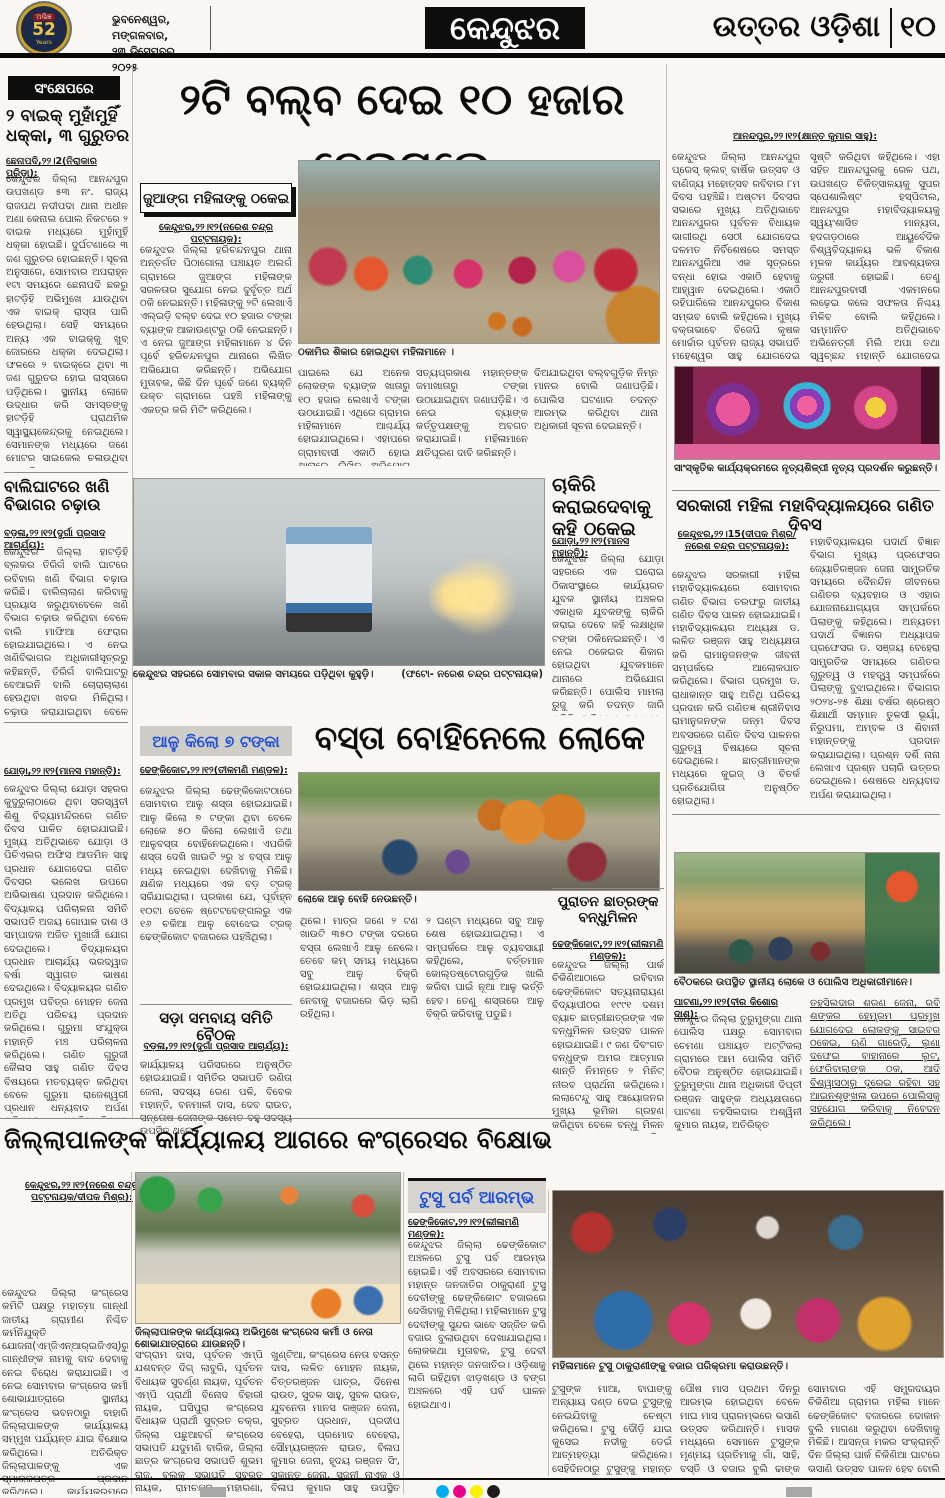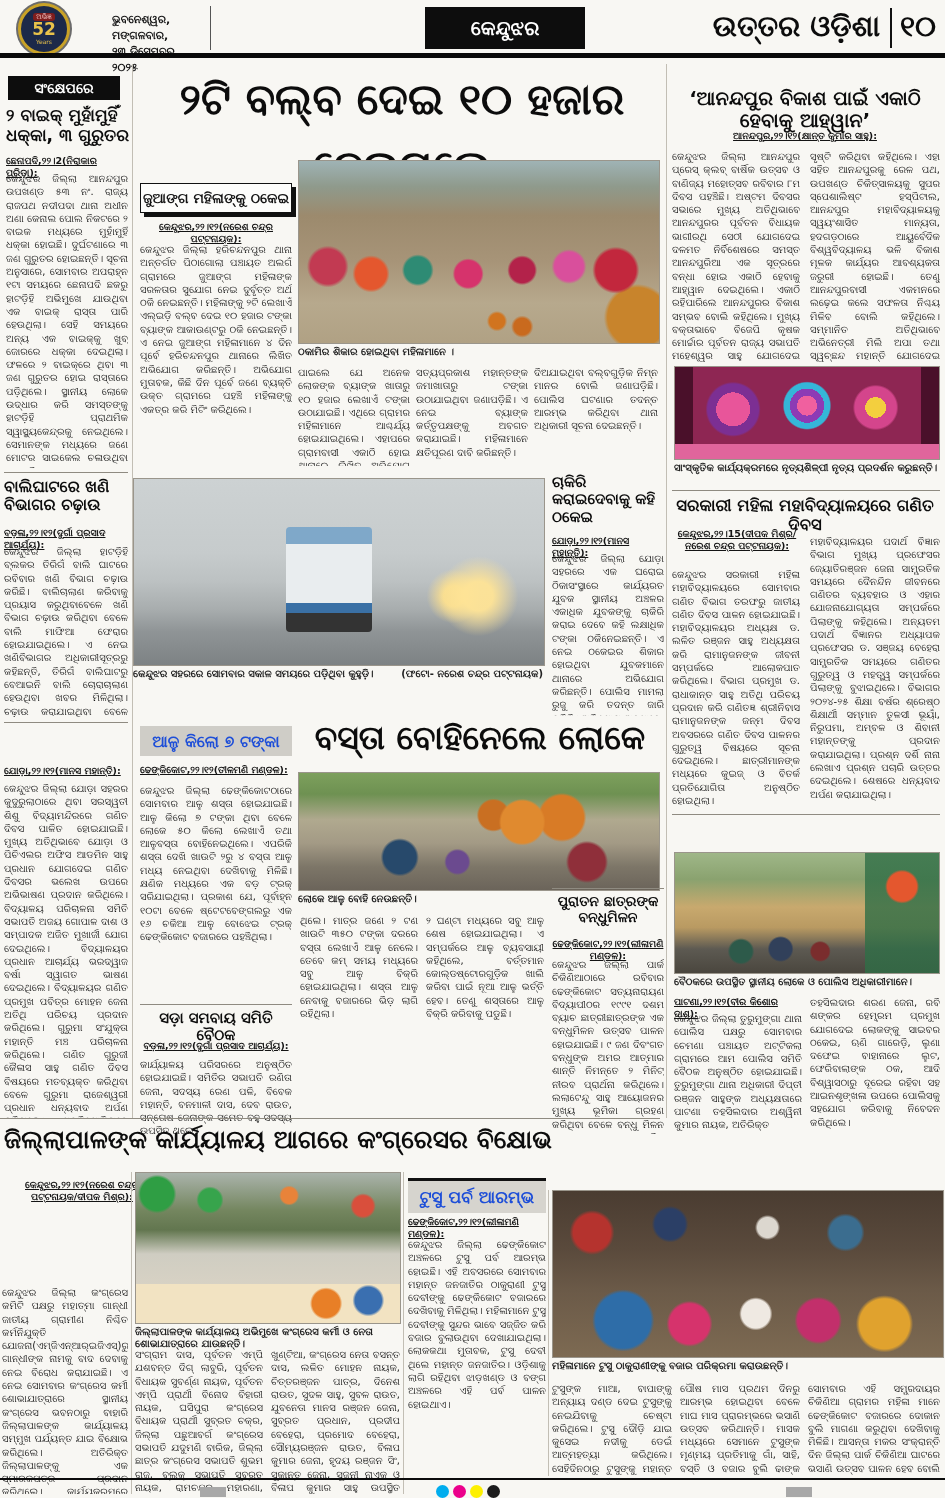--- a/index.html
+++ b/index.html
@@ -96,21 +96,21 @@
       <span class="logo-lbl">ଅଭିଜ୍ଞ</span>
       <span class="logo-years">52</span>
       <span class="logo-sub">Years</span>
     </div>
   </div>
   <div class="abs" style="left:112px;top:12px;width:95px;font-size:11px;font-weight:bold;line-height:1.45;">
     <div>ଭୁବନେଶ୍ୱର, ମଙ୍ଗଳବାର,</div>
     <div>୨୩ ଡିସେମ୍ବର, ୨୦୨୫</div>
   </div>
   <div class="abs" style="left:210px;top:6px;width:1px;height:44px;background:#555;"></div>
-  <div class="abs blackbox" style="left:425px;top:7px;width:160px;height:42px;font-size:20px;">କେନ୍ଦୁଝର</div>
+  <div class="abs blackbox" style="left:425px;top:7px;width:160px;height:42px;font-size:32px;">କେନ୍ଦୁଝର</div>
   <div class="abs head" style="left:695px;top:10px;width:185px;font-size:29px;text-align:right;">ଉତ୍ତର ଓଡ଼ିଶା</div>
   <div class="abs" style="left:890px;top:8px;width:2px;height:40px;background:#111;"></div>
   <div class="abs head" style="left:900px;top:10px;font-size:29px;">୧୦</div>
   <div class="abs" style="left:0;top:53px;width:945px;height:5px;background:#0a0a0a;"></div>
 
   <div class="abs blackbox" style="left:8px;top:76px;width:112px;height:24px;font-size:14px;">ସଂକ୍ଷେପରେ</div>
   <div class="abs head" style="left:6px;top:106px;width:124px;font-size:17px;">୨ ବାଇକ୍ ମୁହାଁମୁହିଁ ଧକ୍କା, ୩ ଗୁରୁତର</div>
   <div class="abs dl" style="left:6px;top:155px;width:124px;">ଛେନାପଦି,୨୨।2(ନିରାକାର ପରିଡ଼ା):</div>
   <div class="abs body-txt" style="left:6px;top:172px;width:122px;height:296px;">କେନ୍ଦୁଝର ଜିଲ୍ଲା ଆନନ୍ଦପୁର ଉପଖଣ୍ଡ ୫୩ ନଂ. ରାଜ୍ୟ ରାଜପଥ ନଦୀପଦା ଥାନା ଅଧୀନ ଅଣା କେନାଲ ପୋଲ ନିକଟରେ ୨ ବାଇକ ମଧ୍ୟରେ ମୁହାଁମୁହିଁ ଧକ୍କା ହୋଇଛି। ଦୁର୍ଘଟଣାରେ ୩ ଜଣ ଗୁରୁତର ହୋଇଛନ୍ତି। ସୂଚନା ଅନୁସାରେ, ସୋମବାର ଅପରାହ୍ନ ୧ଟା ସମୟରେ ଛେନାପଦି ଛକରୁ ହାଟଡ଼ିହି ଅଭିମୁଖେ ଯାଉଥିବା ଏକ ବାଇକ୍ ରାସ୍ତା ପାରି ହେଉଥିଲା। ସେହି ସମୟରେ ଅନ୍ୟ ଏକ ବାଇକ୍‌କୁ ଖୁବ୍ ଜୋରରେ ଧକ୍କା ଦେଇଥିଲା। ଫଳରେ ୨ ବାଇକ୍‌ରେ ଥିବା ୩ ଜଣ ଗୁରୁତର ହୋଇ ରାସ୍ତାରେ ପଡ଼ିଥିଲେ। ସ୍ଥାନୀୟ ଲୋକେ ଉଦ୍ଧାର କରି ସମସ୍ତଙ୍କୁ ହାଟଡ଼ିହି ପ୍ରାଥମିକ ସ୍ୱାସ୍ଥ୍ୟକେନ୍ଦ୍ରକୁ ନେଇଥିଲେ। ସେମାନଙ୍କ ମଧ୍ୟରେ ଜଣେ ମୋଟର ସାଇକେଲ ଚଳାଉଥିବା ବ୍ୟକ୍ତିଙ୍କ ଅବସ୍ଥା ଗୁରୁତର ଥିବା ଜଣାପଡ଼ିଛି।</div>
 
@@ -129,34 +129,33 @@
   <div class="abs kickerbox" style="left:140px;top:183px;width:150px;height:28px;font-size:14px;">ଜୁଆଙ୍ଗ ମହିଳାଙ୍କୁ ଠକେଇ</div>
   <div class="abs dl ctr" style="left:140px;top:221px;width:152px;">କେନ୍ଦୁଝର,୨୨।୧୨(ନରେଶ ଚନ୍ଦ୍ର ପଟ୍ଟନାୟକ):</div>
   <div class="abs body-txt" style="left:140px;top:243px;width:152px;height:222px;">କେନ୍ଦୁଝର ଜିଲ୍ଲା ହରିଚନ୍ଦନପୁର ଥାନା ଅନ୍ତର୍ଗତ ପିଠାଗୋଲା ପଞ୍ଚାୟତ ଅଲଗଁ ଗ୍ରାମରେ ଜୁଆଙ୍ଗ ମହିଳାଙ୍କ ସରଳତାର ସୁଯୋଗ ନେଇ ଦୁର୍ବୃତ୍ତ ଅର୍ଥ ଠକି ନେଇଛନ୍ତି। ମହିଳାଙ୍କୁ ୨ଟି ଲେଖାଏଁ ଏଲ୍‌ଇଡ଼ି ବଲ୍‌ବ ଦେଇ ୧୦ ହଜାର ଟଙ୍କା ବ୍ୟାଙ୍କ ଆକାଉଣ୍ଟରୁ ଠକି ନେଇଛନ୍ତି। ଏ ନେଇ ଜୁଆଙ୍ଗ ମହିଳାମାନେ ୪ ଦିନ ପୂର୍ବେ ହରିଚନ୍ଦନପୁର ଥାନାରେ ଲିଖିତ ଅଭିଯୋଗ କରିଛନ୍ତି। ଅଭିଯୋଗ ମୁତାବକ, କିଛି ଦିନ ପୂର୍ବେ ଜଣେ ବ୍ୟକ୍ତି ଉକ୍ତ ଗ୍ରାମରେ ପହଞ୍ଚି ମହିଳାଙ୍କୁ ଏକତ୍ର କରି ମିଟିଂ କରିଥିଲେ।</div>
   <div class="abs photo" id="ph-women" style="left:298px;top:160px;width:360px;height:182px;"></div>
   <div class="abs cap" style="left:298px;top:346px;width:360px;">ଠକାମିର ଶିକାର ହୋଇଥିବା ମହିଳାମାନେ ।</div>
   <div class="abs body-txt" style="left:298px;top:366px;width:112px;height:100px;">ପାଇଲେ ଯେ ଅନେକ ଲୋକଙ୍କ ବ୍ୟାଙ୍କ ଖାତାରୁ ୧୦ ହଜାର ଲେଖାଏଁ ଟଙ୍କା ଉଠାଯାଇଛି। ଏଥିରେ ଗ୍ରାମର ମହିଳାମାନେ ଆଶ୍ଚର୍ଯ୍ୟ ହୋଇଯାଇଥିଲେ। ଏହାପରେ ଗ୍ରାମବାସୀ ଏକାଠି ହୋଇ ଥାନାରେ ଲିଖିତ ଅଭିଯୋଗ କରିବାକୁ ନିଷ୍ପତ୍ତି ନେଇଥିଲେ।</div>
   <div class="abs body-txt" style="left:416px;top:366px;width:112px;height:100px;">ସତ୍ୟପ୍ରକାଶ ମହାନ୍ତଙ୍କ ଜମାଖାତାରୁ ଟଙ୍କା ଉଠାଯାଇଥିବା ଜଣାପଡ଼ିଛି। ଏ ନେଇ ବ୍ୟାଙ୍କ କର୍ତ୍ତୃପକ୍ଷଙ୍କୁ ଅବଗତ କରାଯାଇଛି। ମହିଳାମାନେ କ୍ଷତିପୂରଣ ଦାବି କରିଛନ୍ତି।</div>
   <div class="abs body-txt" style="left:534px;top:366px;width:124px;height:100px;">ଦିଅଯାଇଥିବା ବଲ୍‌ବଗୁଡ଼ିକ ନିମ୍ନ ମାନର ବୋଲି ଜଣାପଡ଼ିଛି। ପୋଲିସ ଘଟଣାର ତଦନ୍ତ ଆରମ୍ଭ କରିଥିବା ଥାନା ଅଧିକାରୀ ସୂଚନା ଦେଇଛନ୍ତି।</div>
 
   <div class="abs vrule" style="left:666px;top:64px;height:1054px;"></div>
-  <div class="abs head ctr" style="left:670px;top:88px;width:270px;font-size:19.5px;">‘ଆନନ୍ଦପୁର ବିକାଶ ପାଇଁ ଏକାଠି ହେବାକୁ ଆହ୍ୱାନ’</div>
   <div class="abs dl ctr" style="left:672px;top:130px;width:266px;">ଆନନ୍ଦପୁର,୨୨।୧୨(କ୍ଷାନ୍ତ କୁମାର ସାହୁ):</div>
   <div class="abs body-txt" style="left:672px;top:150px;width:128px;height:212px;">କେନ୍ଦୁଝର ଜିଲ୍ଲା ଆନନ୍ଦପୁର ପ୍ରେସ୍ କ୍ଲବ୍ ବାର୍ଷିକ ଉତ୍ସବ ଓ ବାଣିଜ୍ୟ ମହୋତ୍ସବ ରବିବାର ୮ମ ଦିବସ ପହଞ୍ଚିଛି। ଅଷ୍ଟମ ଦିବସର ସଭାରେ ମୁଖ୍ୟ ଅତିଥିଭାବେ ଆନନ୍ଦପୁରର ପୂର୍ବତନ ବିଧାୟକ ଭାଗୀରଥି ସେଠୀ ଯୋଗଦେଇ ଦଳମତ ନିର୍ବିଶେଷରେ ସମସ୍ତ ଆନନ୍ଦପୁରିଆ ଏକ ସୂତ୍ରରେ ବନ୍ଧା ହୋଇ ଏକାଠି ହେବାକୁ ଆହ୍ୱାନ ଦେଇଥିଲେ। ଏକାଠି ରହିପାରିଲେ ଆନନ୍ଦପୁରର ବିକାଶ ସମ୍ଭବ ବୋଲି କହିଥିଲେ। ମୁଖ୍ୟ ବକ୍ତାଭାବେ ବିଜେପି କୃଷକ ମୋର୍ଚ୍ଚାର ପୂର୍ବତନ ରାଜ୍ୟ ସଭାପତି ମହେଶ୍ୱର ସାହୁ ଯୋଗଦେଇ ପ୍ରେସ୍ କ୍ଲବ୍ ଦ୍ୱାରା ଆୟୋଜିତ ବାଣିଜ୍ୟ ମହୋତ୍ସବ ଆନନ୍ଦପୁର ମହୋତ୍ସବର ଭ୍ରମ</div>
   <div class="abs body-txt" style="left:810px;top:150px;width:130px;height:212px;">ସୃଷ୍ଟି କରିଥିବା କହିଥିଲେ। ଏହା ସହିତ ଆନନ୍ଦପୁରକୁ ରେଳ ପଥ, ଉପଖଣ୍ଡ ଚିକିତ୍ସାଳୟକୁ ସୁପର ସ୍ପେଶାଲିଷ୍ଟ ହସ୍ପିଟାଲ, ଆନନ୍ଦପୁର ମହାବିଦ୍ୟାଳୟକୁ ସ୍ୱୟଂଶାସିତ ମାନ୍ୟତା, ହଦଗଡ଼ଠାରେ ଆୟୁର୍ବେଦିକ ବିଶ୍ୱବିଦ୍ୟାଳୟ ଭଳି ବିକାଶ ମୂଳକ କାର୍ଯ୍ୟର ଆବଶ୍ୟକତା ଜରୁରୀ ହୋଇଛି। ତେଣୁ ଆନନ୍ଦପୁରବାସୀ ଏକମନରେ ଲଢ଼େଇ କଲେ ସଫଳତା ନିଶ୍ଚୟ ମିଳିବ ବୋଲି କହିଥିଲେ। ସମ୍ମାନିତ ଅତିଥିଭାବେ ଅଭିନେତ୍ରୀ ମିଲି ଅପା ତଥା ସ୍ୱଚ୍ଛନ୍ଦ ମହାନ୍ତି ଯୋଗଦେଇ ଦର୍ଶକଙ୍କ ଭିତର ମାହୋଲକୁ ନେଇ ଉଚ୍ଛ୍ୱସିତ ହେବା ସହିତ ଏଭଳି ଏକ କାର୍ଯ୍ୟକ୍ରମ ପାଇଁ ପ୍ରେସ୍ କ୍ଲବ୍‌କୁ ସାଧୁବାଦ ଜଣାଇ କରିଥିଲେ। ଅନୁଷ୍ଠିତ ସାଂସ୍କୃତିକ କାର୍ଯ୍ୟକ୍ରମକୁ ଲୋକେ ରାତି ୯ଟା ପର୍ଯ୍ୟନ୍ତ ବସି ଉପଭୋଗ କରିଥିଲେ।</div>
   <div class="abs photo" id="ph-stage" style="left:674px;top:366px;width:264px;height:92px;"></div>
   <div class="abs cap" style="left:674px;top:462px;width:264px;">ସାଂସ୍କୃତିକ କାର୍ଯ୍ୟକ୍ରମରେ ନୃତ୍ୟଶିଳ୍ପୀ ନୃତ୍ୟ ପ୍ରଦର୍ଶନ କରୁଛନ୍ତି।</div>
 
   <div class="abs photo" id="ph-fog" style="left:133px;top:478px;width:410px;height:186px;">
     <div class="ph-bus"></div>
   </div>
   <div class="abs cap" style="left:133px;top:668px;width:280px;">କେନ୍ଦୁଝର ସହରରେ ସୋମବାର ସକାଳ ସମୟରେ ପଡ଼ିଥିବା କୁହୁଡ଼ି।</div>
   <div class="abs cap" style="left:395px;top:668px;width:148px;text-align:right;">(ଫଟୋ- ନରେଶ ଚନ୍ଦ୍ର ପଟ୍ଟନାୟକ)</div>
 
-  <div class="abs head" style="left:552px;top:474px;width:112px;font-size:15px;">ଚାକିରି କରାଇଦେବାକୁ କହି ଠକେଇ</div>
+  <div class="abs head" style="left:552px;top:474px;width:112px;font-size:19px;">ଚାକିରି କରାଇଦେବାକୁ କହି ଠକେଇ</div>
   <div class="abs dl" style="left:552px;top:535px;width:112px;">ଯୋଡ଼ା,୨୨।୧୨(ମାନସ ମହାନ୍ତି):</div>
   <div class="abs body-txt" style="left:552px;top:552px;width:112px;height:164px;">କେନ୍ଦୁଝର ଜିଲ୍ଲା ଯୋଡ଼ା ସହରରେ ଏକ ଘରୋଇ ଠିକାସଂସ୍ଥାରେ କାର୍ଯ୍ୟରତ ଯୁବକ ସ୍ଥାନୀୟ ଅଞ୍ଚଳର ଏକାଧିକ ଯୁବକଙ୍କୁ ଚାକିରି କରାଇ ଦେବେ କହି ଲକ୍ଷାଧିକ ଟଙ୍କା ଠକିନେଇଛନ୍ତି। ଏ ନେଇ ଠକେଇର ଶିକାର ହୋଇଥିବା ଯୁବକମାନେ ଥାନାରେ ଅଭିଯୋଗ କରିଛନ୍ତି। ପୋଲିସ ମାମଲା ରୁଜୁ କରି ତଦନ୍ତ ଜାରି ରଖିଛି। ଅଭିଯୋଗ ଅନୁସାରେ, ଯୋଡ଼ା ଅଞ୍ଚଳର ଯୁବକଙ୍କୁ ଖଣି କମ୍ପାନୀରେ ନିଯୁକ୍ତି ଦେବାକୁ କହି ଟଙ୍କା ନେଇଥିଲେ।</div>
 
   <div class="abs hrule" style="left:672px;top:490px;width:268px;"></div>
   <div class="abs head ctr" style="left:670px;top:497px;width:270px;font-size:16.5px;">ସରକାରୀ ମହିଳା ମହାବିଦ୍ୟାଳୟରେ ଗଣିତ ଦିବସ</div>
   <div class="abs dl ctr" style="left:672px;top:528px;width:130px;">କେନ୍ଦୁଝର,୨୨।15(ଦୀପକ ମିଶ୍ର/ ନରେଶ ଚନ୍ଦ୍ର ପଟ୍ଟନାୟକ):</div>
   <div class="abs body-txt" style="left:672px;top:568px;width:128px;height:246px;">କେନ୍ଦୁଝର ସରକାରୀ ମହିଳା ମହାବିଦ୍ୟାଳୟରେ ସୋମବାର ଗଣିତ ବିଭାଗ ତରଫରୁ ଜାତୀୟ ଗଣିତ ଦିବସ ପାଳନ ହୋଇଯାଇଛି। ମହାବିଦ୍ୟାଳୟର ଅଧ୍ୟକ୍ଷ ଡ. ଲଳିତ ରଞ୍ଜନ ସାହୁ ଅଧ୍ୟକ୍ଷତା କରି ରାମାନୁଜନଙ୍କ ଜୀବନୀ ସମ୍ପର୍କରେ ଆଲୋକପାତ କରିଥିଲେ। ବିଭାଗ ପ୍ରମୁଖ ଡ. ରାଧାକାନ୍ତ ସାହୁ ଅତିଥି ପରିଚୟ ପ୍ରଦାନ କରି ଗଣିତଜ୍ଞ ଶ୍ରୀନିବାସ ରାମାନୁଜନଙ୍କ ଜନ୍ମ ଦିବସ ଅବସରରେ ଗଣିତ ଦିବସ ପାଳନର ଗୁରୁତ୍ୱ ବିଷୟରେ ସୂଚନା ଦେଇଥିଲେ। ଛାତ୍ରୀମାନଙ୍କ ମଧ୍ୟରେ କୁଇଜ୍ ଓ ବିତର୍କ ପ୍ରତିଯୋଗିତା ଅନୁଷ୍ଠିତ ହୋଇଥିଲା।</div>
   <div class="abs body-txt" style="left:810px;top:535px;width:130px;height:279px;">ମହାବିଦ୍ୟାଳୟର ପଦାର୍ଥ ବିଜ୍ଞାନ ବିଭାଗ ମୁଖ୍ୟ ପ୍ରଫେସର ଜ୍ୟୋତିରଞ୍ଜନ ଜେନା ସାମ୍ପ୍ରତିକ ସମୟରେ ଦୈନନ୍ଦିନ ଜୀବନରେ ଗଣିତର ବ୍ୟବହାର ଓ ଏହାର ଯୋଜନାଯୋଗ୍ୟତା ସମ୍ପର୍କରେ ପିଲାଙ୍କୁ କହିଥିଲେ। ଅନ୍ୟତମ ପଦାର୍ଥ ବିଜ୍ଞାନର ଅଧ୍ୟାପକ ପ୍ରଫେସର ଡ. ସଞ୍ଜୟ ବେହେରା ସାମ୍ପ୍ରତିକ ସମୟରେ ଗଣିତର ଗୁରୁତ୍ୱ ଓ ମହତ୍ତ୍ୱ ସମ୍ପର୍କରେ ପିଲାଙ୍କୁ ବୁଝାଇଥିଲେ। ବିଭାଗର ୨୦୨୪-୨୫ ଶିକ୍ଷା ବର୍ଷର ଶ୍ରେଷ୍ଠ ଶିକ୍ଷାର୍ଥୀ ସମ୍ମାନ ତୁଳସୀ ଭୂୟାଁ, ନିରୁପମା, ଅମ୍ବଳ ଓ ଶିବାନୀ ମହାନ୍ତଙ୍କୁ ପ୍ରଦାନ କରାଯାଇଥିଲା। ପ୍ରଶ୍ନ ଦର୍ଶି ନାନା ଲେଖାଏ ପ୍ରଶ୍ନ ପଚାରି ଉତ୍ତର ଦେଇଥିଲେ। ଶେଷରେ ଧନ୍ୟବାଦ ଅର୍ପଣ କରାଯାଇଥିଲା।</div>
 
   <div class="abs graybox" style="left:140px;top:726px;width:152px;height:30px;font-size:16px;">ଆଳୁ କିଲୋ ୭ ଟଙ୍କା</div>
@@ -176,21 +175,21 @@
   <div class="abs hrule" style="left:552px;top:888px;width:112px;"></div>
   <div class="abs head ctr" style="left:552px;top:893px;width:112px;font-size:14px;">ପୁରାତନ ଛାତ୍ରଙ୍କ ବନ୍ଧୁମିଳନ</div>
   <div class="abs dl ctr" style="left:552px;top:938px;width:112px;">ଢେଙ୍କିକୋଟ,୨୨।୧୨(ଲୀଳାମଣି ମଣ୍ଡଳ):</div>
   <div class="abs body-txt" style="left:552px;top:958px;width:112px;height:176px;">କେନ୍ଦୁଝର ଜିଲ୍ଲା ପାର୍କ ଚିକିଣିଆଠାରେ ରବିବାର ଢେଙ୍କିକୋଟ ସତ୍ୟନାରାୟଣ ବିଦ୍ୟାପୀଠର ୧୯୯୧ ଦଶମ ବ୍ୟାଚ ଛାତ୍ରୀଛାତ୍ରଙ୍କ ଏକ ବନ୍ଧୁମିଳନ ଉତ୍ସବ ପାଳନ ହୋଇଯାଇଛି। ୯ ଜଣ ଦିବଂଗତ ବନ୍ଧୁଙ୍କ ଅମର ଆତ୍ମାର ଶାନ୍ତି ନିମନ୍ତେ ୨ ମିନିଟ୍ ନୀରବ ପ୍ରାର୍ଥନା କରିଥିଲେ। ଲଲାଟେନ୍ଦୁ ସାହୁ ଆୟୋଜନର ମୁଖ୍ୟ ଭୂମିକା ଗ୍ରହଣ କରିଥିବା ବେଳେ ବନ୍ଧୁ ମିଳନ ଉତ୍ସବରେ ୩୬ ଜଣ ଉପସ୍ଥିତ ରହି ଭାବ ଆଦାନପ୍ରଦାନ କରିଥିଲେ।</div>
 
   <div class="abs hrule" style="left:672px;top:814px;width:268px;"></div>
   <div class="abs photo" id="ph-meeting" style="left:674px;top:852px;width:264px;height:120px;"></div>
   <div class="abs cap" style="left:674px;top:976px;width:264px;">ବୈଠକରେ ଉପସ୍ଥିତ ସ୍ଥାନୀୟ ଲୋକେ ଓ ପୋଲିସ ଅଧିକାରୀମାନେ।</div>
   <div class="abs dl" style="left:674px;top:996px;width:128px;">ପାଟଣା,୨୨।୧୨(ବୀର କିଶୋର ଦାଶ):</div>
   <div class="abs body-txt" style="left:674px;top:1012px;width:128px;height:122px;">କେନ୍ଦୁଝର ଜିଲ୍ଲା ତୁରୁମୁଙ୍ଗା ଥାନା ପୋଲିସ ପକ୍ଷରୁ ସୋମବାର ଚେମଣା ପଞ୍ଚାୟତ ଅଟ୍ଟିକଲା ଗ୍ରାମରେ ଆମ ପୋଲିସ ସମିତି ବୈଠକ ଅନୁଷ୍ଠିତ ହୋଇଯାଇଛି। ତୁରୁମୁଙ୍ଗା ଥାନା ଅଧିକାରୀ ଦିପ୍ତୀ ରଞ୍ଜନ ସାହୁଙ୍କ ଅଧ୍ୟକ୍ଷତାରେ ପାଟଣା ତହସିଲଦାର ଅଶ୍ୱିନୀ କୁମାର ନାୟକ, ଅତିରିକ୍ତ</div>
-  <div class="abs body-txt" style="left:810px;top:996px;width:130px;height:138px;">ତହସିଲଦାର ଶରଣ ଜେନା, ରବି ଶଙ୍କର ହେମ୍ବ୍ରମ ପ୍ରମୁଖ ଯୋଗଦେଇ ଲୋକଙ୍କୁ ସାଇବର ଠକେଇ, ଋଣି ଗାରେଡ଼ି, ଲୁଣା ଦଫେଇ ବାହାନାରେ ଲୁଟ, ଫେରିବାଲାଙ୍କ ଠକ, ଆଦି ବିଶ୍ୱାସଠାରୁ ଦୂରେଇ ରହିବା ସହ ଆଇନଶୃଙ୍ଖଳା ଉପରେ ପୋଲିସକୁ ସହଯୋଗ କରିବାକୁ ନିବେଦନ କରିଥିଲେ।</div>
+  <div class="abs body-txt" style="left:810px;top:996px;width:130px;height:138px;text-decoration:underline;">ତହସିଲଦାର ଶରଣ ଜେନା, ରବି ଶଙ୍କର ହେମ୍ବ୍ରମ ପ୍ରମୁଖ ଯୋଗଦେଇ ଲୋକଙ୍କୁ ସାଇବର ଠକେଇ, ଋଣି ଗାରେଡ଼ି, ଲୁଣା ଦଫେଇ ବାହାନାରେ ଲୁଟ, ଫେରିବାଲାଙ୍କ ଠକ, ଆଦି ବିଶ୍ୱାସଠାରୁ ଦୂରେଇ ରହିବା ସହ ଆଇନଶୃଙ୍ଖଳା ଉପରେ ପୋଲିସକୁ ସହଯୋଗ କରିବାକୁ ନିବେଦନ କରିଥିଲେ।</div>
 
   <div class="abs hrule" style="left:0;top:1118px;width:660px;"></div>
 
   <div class="abs head" style="left:4px;top:1126px;width:578px;font-size:25px;">ଜିଲ୍ଲାପାଳଙ୍କ କାର୍ଯ୍ୟାଳୟ ଆଗରେ କଂଗ୍ରେସର ବିକ୍ଷୋଭ</div>
   <div class="abs dl ctr" style="left:2px;top:1179px;width:126px;margin-left:17px;">କେନ୍ଦୁଝର,୨୨।୧୨(ନରେଶ ଚନ୍ଦ୍ର ପଟ୍ଟନାୟକ/ଦୀପକ ମିଶ୍ର):</div>
   <div class="abs body-txt" style="left:2px;top:1286px;width:126px;height:208px;">କେନ୍ଦୁଝର ଜିଲ୍ଲା କଂଗ୍ରେସ କମିଟି ପକ୍ଷରୁ ମହାତ୍ମା ଗାନ୍ଧୀ ଜାତୀୟ ଗ୍ରାମୀଣ ନିଶ୍ଚିତ କର୍ମନିଯୁକ୍ତି ଯୋଜନା(ଏମ୍‌ଜିଏନ୍‌ଆର୍‌ଇଜିଏସ୍)ରୁ ଗାନ୍ଧୀଙ୍କ ନାମକୁ ବାଦ ଦେବାକୁ ନେଇ ବିରୋଧ କରାଯାଇଛି। ଏ ନେଇ ସୋମବାର କଂଗ୍ରେସ କର୍ମୀ ଶୋଭାଯାତ୍ରାରେ ସ୍ଥାନୀୟ କଂଗ୍ରେସ ଭବନଠାରୁ ବାହାରି ଜିଲ୍ଲାପାଳଙ୍କ କାର୍ଯ୍ୟାଳୟ ସମ୍ମୁଖ ପର୍ଯ୍ୟନ୍ତ ଯାଇ ବିକ୍ଷୋଭ କରିଥିଲେ। ଅତିରିକ୍ତ ଜିଲ୍ଲାପାଳଙ୍କୁ ଏକ ସ୍ମାରକପତ୍ର ପ୍ରଦାନ କରିଥିଲେ। କାର୍ଯ୍ୟକ୍ରମରେ ଜିଲ୍ଲା କଂଗ୍ରେସ ସଭାପତି ମନୋଜ ଜେନା, ପୂର୍ବତନ ପିସିସି ସାଧାରଣ ସମ୍ପାଦକ ଆଲୋକ ମିଶ୍ର, ପୂର୍ବତନ ପିସିସି ସମ୍ପାଦକ</div>
   <div class="abs vrule" style="left:131px;top:1172px;height:322px;"></div>
   <div class="abs photo" id="ph-congress" style="left:135px;top:1172px;width:264px;height:150px;"></div>
   <div class="abs cap" style="left:135px;top:1326px;width:266px;">ଜିଲ୍ଲାପାଳଙ୍କ କାର୍ଯ୍ୟାଳୟ ଅଭିମୁଖେ କଂଗ୍ରେସ କର୍ମୀ ଓ ନେତା ଶୋଭାଯାତ୍ରାରେ ଯାଉଛନ୍ତି।</div>
   <div class="abs body-txt" style="left:135px;top:1348px;width:128px;height:146px;">ସଂଗ୍ରାମ ଦାସ, ପୂର୍ବତନ ଏମ୍‌ପି ଯଶବନ୍ତ ଦିଗ୍ ଲାବୁରି, ପୂର୍ବତନ ବିଧାୟକ ସୁବର୍ଣ୍ଣ ନାୟକ, ପୂର୍ବତନ ଏମ୍‌ପି ପ୍ରାର୍ଥୀ ବିନୋଦ ବିହାରୀ ନାୟକ, ଘସିପୁରା କଂଗ୍ରେସ ବିଧାୟକ ପ୍ରାର୍ଥୀ ସୁବ୍ରତ ଚକ୍ର, ଜିଲ୍ଲା ପଛୁଆବର୍ଗ କଂଗ୍ରେସ ସଭାପତି ଯଦୁମଣି ବାରିକ, ଜିଲ୍ଲା ଛାତ୍ର କଂଗ୍ରେସ ସଭାପତି ଶୁଭମ ରାଜ, ବ୍ଲକ୍ ସଭାପତି ସୁବ୍ରତ ନାୟକ, ରାମଚନ୍ଦ୍ର ମହାରଣା, ଅନ୍ମିତ ମହାନ୍ତ, ରଞ୍ଜିତ ବେହେରା, ହାଡ଼ିବନ୍ଧୁ</div>

